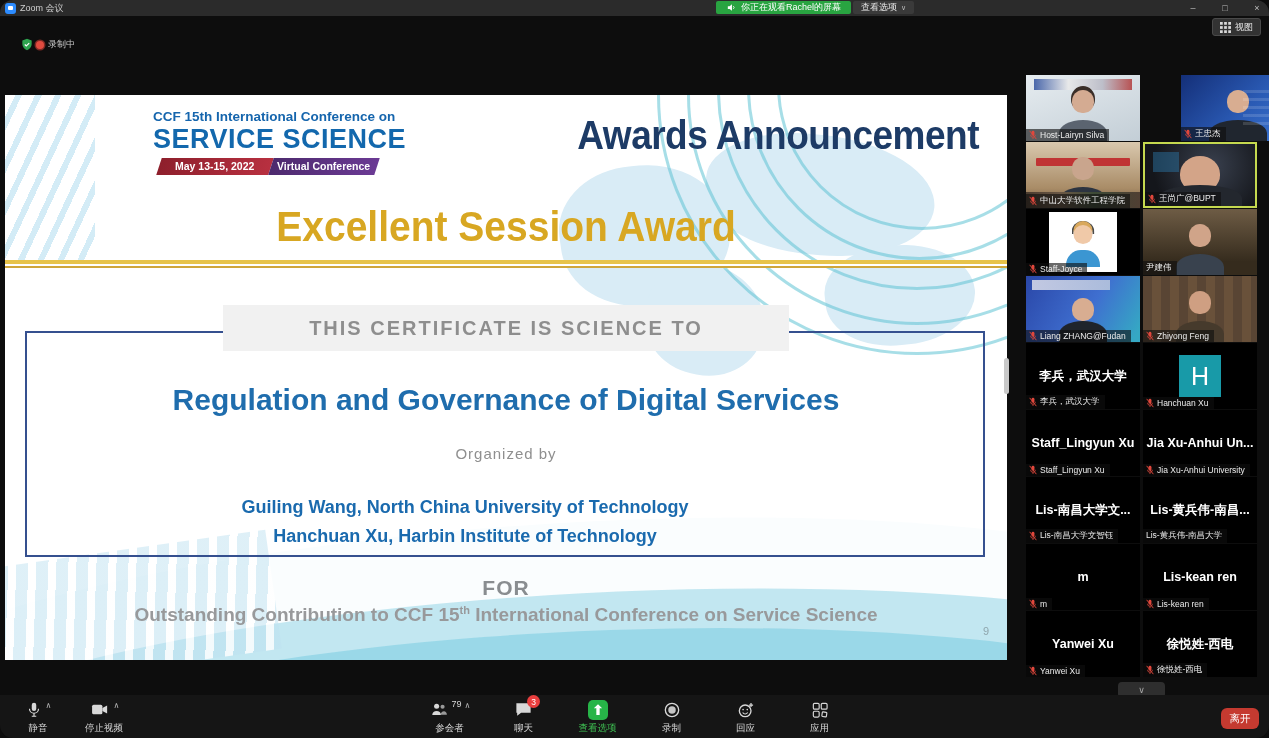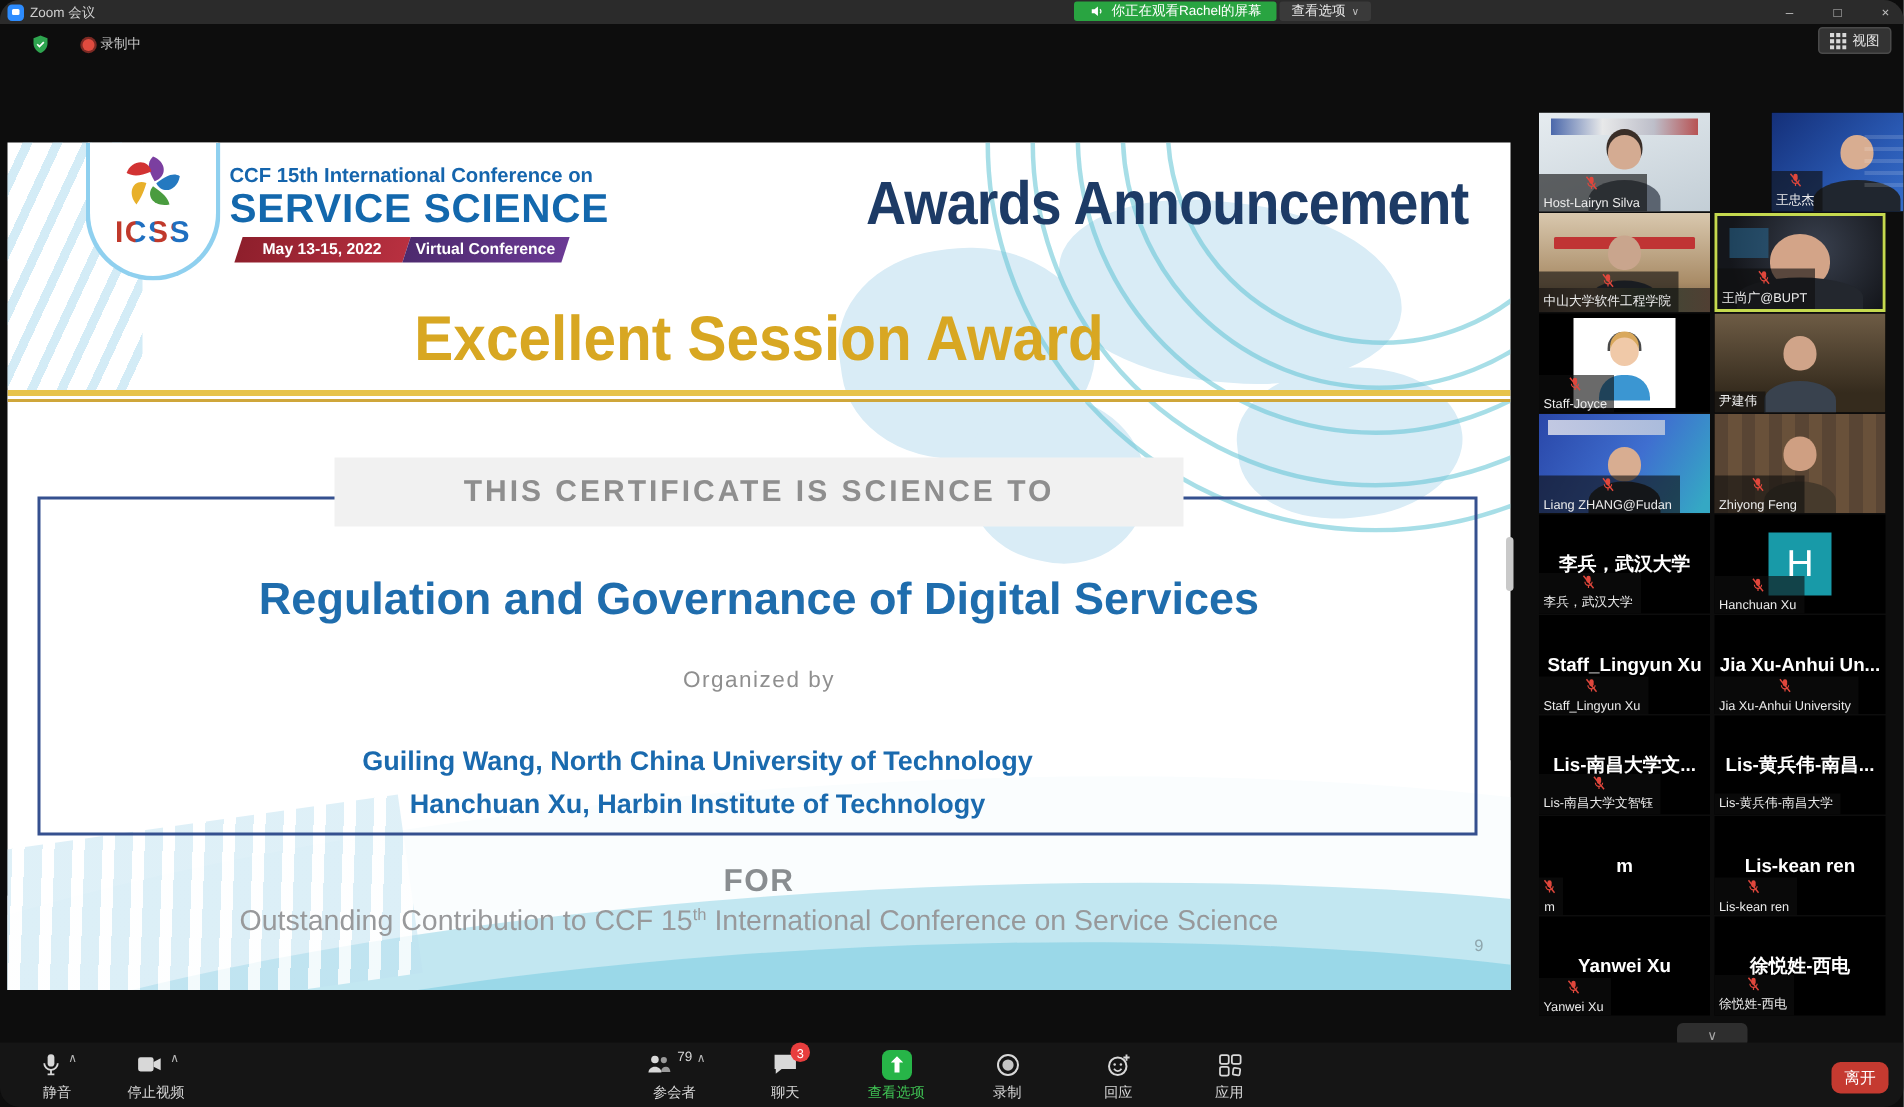--- a/index.html
+++ b/index.html
@@ -14,21 +14,21 @@
   .tb-title { font-size:9px; color:#cfcfcf; }
   .tb-center { position:absolute; left:716px; top:1px; display:flex; align-items:center; gap:2px; }
   .watch-pill { height:13px; background:#29a441; border-radius:2px; color:#fff; font-size:9px; display:flex; align-items:center; gap:4px; padding:0 10px; }
   .view-opts { height:13px; background:#3a3a3a; border:none; border-radius:2px; color:#e8e8e8; font-size:9px; display:flex; align-items:center; gap:4px; padding:0 8px; cursor:pointer; font-family:inherit; }
   .view-opts .caret { font-size:7px; color:#bbb; }
   .tb-right { position:absolute; right:6px; top:0; height:16px; display:flex; align-items:center; gap:20px; }
   .wc { color:#bdbdbd; font-size:9px; cursor:pointer; width:12px; text-align:center; }
 
   
   .subbar { position:absolute; left:0; top:16px; width:1269px; height:24px; }
-  .sec-left { position:absolute; left:20px; top:6px; display:flex; align-items:center; gap:21px; }
+  .sec-left { position:absolute; left:20px; top:21px; display:flex; align-items:center; gap:2px; }
   .rec-wrap { display:flex; align-items:center; gap:4px; }
   .rec-dot { width:8px; height:8px; border-radius:50%; background:#e04b3f; box-shadow:0 0 0 1.5px #7c2a24; }
   .rec-lbl { font-size:9px; color:#c9c9c9; }
   .view-btn { position:absolute; right:8px; top:2px; height:18px; background:#333; border:1px solid #4a4a4a; border-radius:3px; color:#e6e6e6; font-size:9px; display:flex; align-items:center; gap:4px; padding:0 7px; cursor:pointer; }
 
   
   .slide { position:absolute; left:5px; top:95px; width:1002px; height:565px; background:#fff; overflow:hidden; }
   .stripes-tl { position:absolute; left:-40px; top:-20px; width:130px; height:190px; background:repeating-linear-gradient(115deg, rgba(130,200,230,.35) 0 6px, rgba(255,255,255,0) 6px 18px); transform:rotate(0deg); }
   .map-blob { position:absolute; background:#d9ecf6; border-radius:45% 55% 50% 50%; }
   .arcs { position:absolute; right:0; top:0; width:430px; height:260px; overflow:hidden; }
@@ -60,21 +60,21 @@
   .gold-rule .g1 { height:4px; background:#e7c34a; }
   .gold-rule .g2 { height:2px; background:#fff; }
   .gold-rule .g3 { height:2px; background:#cfa63a; }
 
   .cert-box { position:absolute; left:20px; top:236px; width:960px; height:226px; border:2px solid #35508f; z-index:2; }
   .cert-head { position:absolute; left:50%; top:210px; transform:translateX(-50%); width:566px; height:46px; background:#f1f1f1; color:#8e8e8e; font-size:20px; font-weight:bold; letter-spacing:2px; text-align:center; line-height:46px; z-index:4; }
   .awardee { position:absolute; left:0; top:288px; width:1002px; text-align:center; font-size:30px; font-weight:800; color:#1f6dad; z-index:4; }
   .orgby { position:absolute; left:0; top:350px; width:1002px; text-align:center; font-size:15px; color:#8f8f8f; letter-spacing:1px; z-index:4; }
   .orgs { position:absolute; left:0; top:398px; width:920px; text-align:center; font-size:18px; font-weight:800; color:#1a6aae; line-height:29px; z-index:4; }
   .for-lbl { position:absolute; left:0; top:481px; width:1002px; text-align:center; font-size:21px; font-weight:800; color:#898d90; letter-spacing:1px; z-index:4; }
-  .for-line { position:absolute; left:0; top:509px; width:1002px; text-align:center; font-size:19px; font-weight:400; color:#98999b; z-index:4; }
+  .for-line { position:absolute; left:0; top:509px; width:1002px; text-align:center; font-size:19px; font-weight:700; color:#98999b; z-index:4; }
   .for-line sup { font-size:11px; vertical-align:super; }
   .pageno { position:absolute; right:18px; top:530px; font-size:11px; color:#8fa6ad; z-index:4; }
 
   .scroll-thumb { position:absolute; left:1004px; top:358px; width:5px; height:36px; background:#c9c9c9; border-radius:3px; z-index:6; }
 
   
   .tile { position:absolute; width:114px; height:66px; background:#000; overflow:hidden; cursor:pointer; }
   .tile.active { border:2px solid #c5d94f; }
   .scene { position:absolute; inset:0; overflow:hidden; }
   .ph { position:absolute; left:50%; top:15px; transform:translateX(-50%); width:22px; height:23px; border-radius:50% 50% 46% 46%; background:#c9a58d; }
@@ -104,21 +104,21 @@
   .v-man-shelf .scene { background:repeating-linear-gradient(90deg,#6d5540 0 9px,#826449 9px 18px); }
   .v-man-shelf .scene::before { content:""; position:absolute; inset:0; background:rgba(30,22,14,.25); }
   .v-man-shelf .ph { background:#cf9f82; }
   .v-man-shelf .pb { background:#463a2c; }
   .avatar-scene { position:absolute; left:23px; right:23px; top:3px; bottom:3px; background:#fff; }
   .av-head { position:absolute; left:50%; top:13px; transform:translateX(-50%); width:19px; height:19px; border-radius:50%; background:#f0c9a8; box-shadow:0 -4px 0 0 #d9a85c; }
   .av-band { position:absolute; left:50%; top:9px; transform:translateX(-50%); width:23px; height:13px; border:2px solid #4a4a4a; border-bottom:none; border-radius:12px 12px 0 0; }
   .av-body { position:absolute; left:50%; bottom:5px; transform:translateX(-50%); width:34px; height:17px; border-radius:15px 15px 0 0; background:#3b96d2; }
   .big-text { position:absolute; inset:0; display:flex; align-items:center; justify-content:center; color:#fff; font-weight:bold; font-size:12.5px; padding:0 5px; text-align:center; white-space:nowrap; overflow:hidden; }
   .letter-box { position:absolute; left:50%; top:50%; transform:translate(-50%,-50%); width:42px; height:42px; background:#189aa8; color:#fff; font-size:25px; display:flex; align-items:center; justify-content:center; }
-  .name-tag { position:absolute; left:0; bottom:0; max-width:100%; display:flex; align-items:center; gap:3px; background:rgba(15,15,15,.62); padding:1px 5px 1px 3px; font-size:8.5px; color:#ececec; white-space:nowrap; overflow:hidden;flex-direction:column; }
+  .name-tag { position:absolute; left:0; bottom:0; max-width:100%; display:flex; align-items:center; gap:3px; background:rgba(15,15,15,.62); padding:1px 5px 1px 3px; font-size:8.5px; color:#ececec; white-space:nowrap; overflow:hidden; }
   .collapse-btn { position:absolute; left:1118px; top:682px; width:47px; height:16px; background:#2e2e2e; border-radius:4px; color:#a8a8a8; font-size:9px; display:flex; align-items:center; justify-content:center; cursor:pointer; }
 
   
   .toolbar { position:absolute; left:0; top:695px; width:1269px; height:43px; background:#151515; }
   .tbtn { display:flex; flex-direction:column; align-items:center; gap:2px; cursor:pointer; min-width:44px; }
   .tbtn .lbl { font-size:9.5px; color:#d6d6d6; }
   .ic-row { display:flex; align-items:flex-start; gap:3px; height:20px; }
   .chev { color:#b5b5b5; font-size:8px; margin-top:1px; cursor:pointer; }
   .cnt { color:#d6d6d6; font-size:9px; margin-top:-1px; }
   .left-cluster { position:absolute; left:16px; top:5px; display:flex; gap:22px; }
@@ -201,32 +201,20 @@
       <div class="arc" style="right:-110px;top:-205px;width:400px;height:400px;"></div>
       <div class="arc" style="right:-85px;top:-180px;width:345px;height:345px;"></div>
       <div class="arc" style="right:-60px;top:-155px;width:290px;height:290px;"></div>
     </div>
     <div class="wave w1"></div>
     <div class="wave wwhite"></div>
     <div class="wave w2"></div>
     <div class="wave w3"></div>
     <div class="stripes-bl"></div>
 
-    <div class="logo-badge">
-      <svg class="pinwheel" viewBox="0 0 40 40" width="44" height="44">
-        <g>
-          <path d="M20 4 C28 7 29 16 21 19 C17 12 16 8 20 4" fill="#7b3fa0"></path>
-          <path d="M36 15 C35 24 26 27 22 20 C28 15 32 13 36 15" fill="#2479c0" transform="rotate(3 20 20)"></path>
-          <path d="M30 33 C21 35 15 28 20 22 C26 26 29 29 30 33" fill="#4a9c3f"></path>
-          <path d="M10 33 C4 26 8 17 16 20 C14 27 12 30 10 33" fill="#e8b02a"></path>
-          <path d="M4 14 C7 6 17 5 19 13 C12 16 8 16 4 14" fill="#d23333"></path>
-        </g>
-      </svg>
-      <span class="icss-txt">ICSS</span>
-    </div>
 
     <div class="conf-block">
       <div class="conf-l1">CCF 15th International Conference on</div>
       <div class="conf-l2">SERVICE SCIENCE</div>
       <div class="banners">
         <div class="ban ban-date"><span>May 13-15, 2022</span></div>
         <div class="ban ban-mode"><span>Virtual Conference</span></div>
       </div>
     </div>
 

